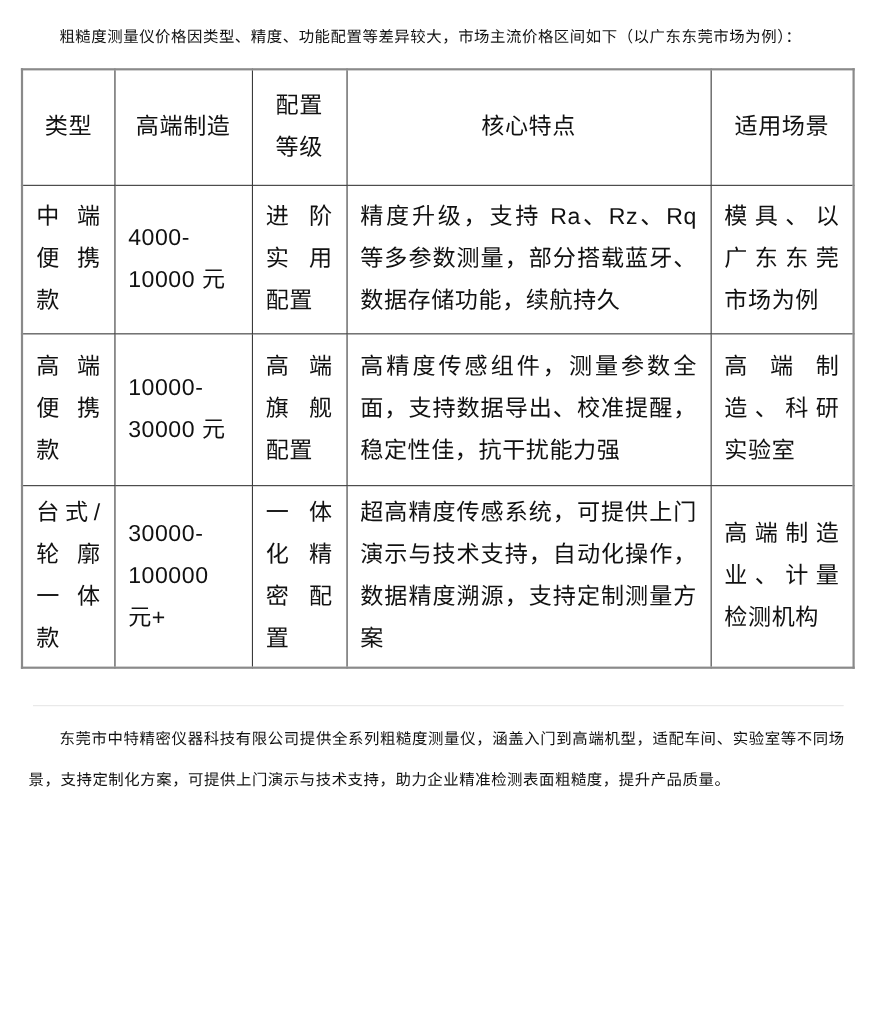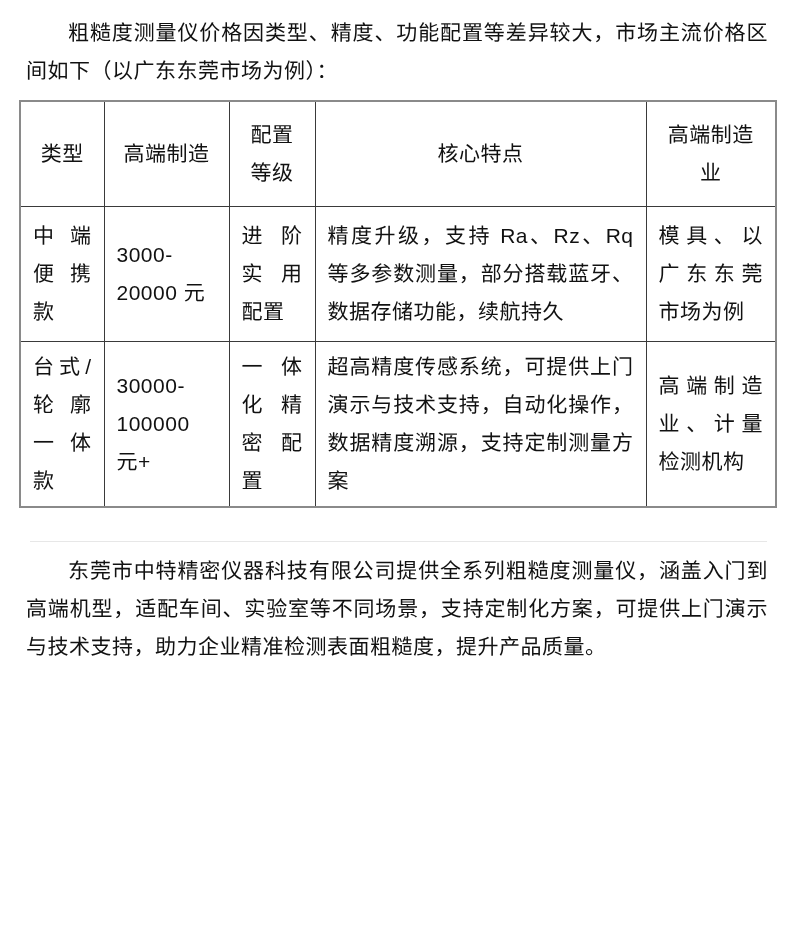--- a/index.html
+++ b/index.html
@@ -8,21 +8,21 @@
     width: 791px;
     height: 942px;
     background: #ffffff;
     color: #111111;
     font-family: "Liberation Sans", "DejaVu Sans", sans-serif;
     overflow: hidden;
   }
   .page { padding: 0 16px 0 19px; }
 
   p.para {
-    font-size: 21px;
+    font-size: 14px;
     line-height: 38px;
     text-align: justify;
     text-indent: 2em;
     margin: 0 7px;
     letter-spacing: 0.5px;
   }
   p.intro { margin-top: 14px; margin-bottom: 0; }
 
   table.price-table {
     border-collapse: collapse;
@@ -78,30 +78,37 @@
       <col class="c-config">
       <col class="c-features">
       <col class="c-scene">
     </colgroup>
     <thead>
       <tr>
         <th>类型</th>
         <th>高端制造</th>
         <th>配置等级</th>
         <th>核心特点</th>
-        <th>高端制造业</th>
+        <th>适用场景</th>
       </tr>
     </thead>
     <tbody>
       <tr>
         <td class="col-type">中端便携款</td>
-        <td class="col-price">3000-20000 元</td>
+        <td class="col-price">4000-10000 元</td>
         <td class="col-config">进阶实用配置</td>
         <td class="col-features">精度升级，支持 Ra、Rz、Rq 等多参数测量，部分搭载蓝牙、数据存储功能，续航持久</td>
         <td class="col-scene">模具、以广东东莞市场为例</td>
+      </tr>
+      <tr>
+        <td class="col-type">高端便携款</td>
+        <td class="col-price">10000-30000 元</td>
+        <td class="col-config">高端旗舰配置</td>
+        <td class="col-features">高精度传感组件，测量参数全面，支持数据导出、校准提醒，稳定性佳，抗干扰能力强</td>
+        <td class="col-scene">高端制造、科研实验室</td>
       </tr>
       <tr>
         <td class="col-type">台式/轮廓一体款</td>
         <td class="col-price">30000-100000 元+</td>
         <td class="col-config">一体化精密配置</td>
         <td class="col-features">超高精度传感系统，可提供上门演示与技术支持，自动化操作，数据精度溯源，支持定制测量方案</td>
         <td class="col-scene">高端制造业、计量检测机构</td>
       </tr>
     </tbody>
   </table>

